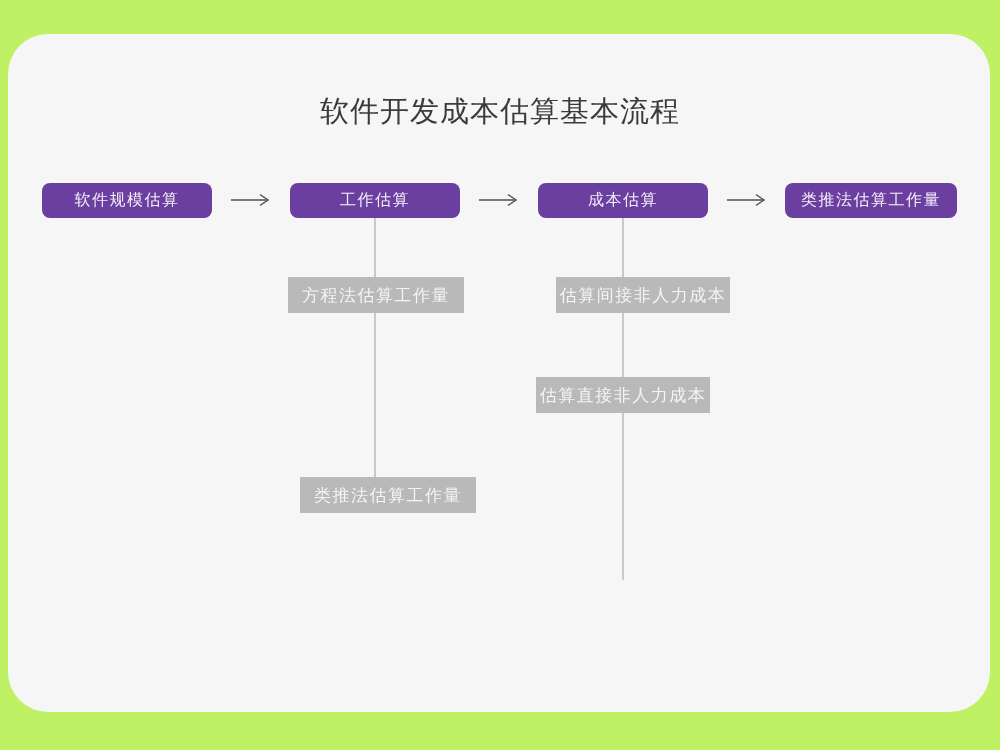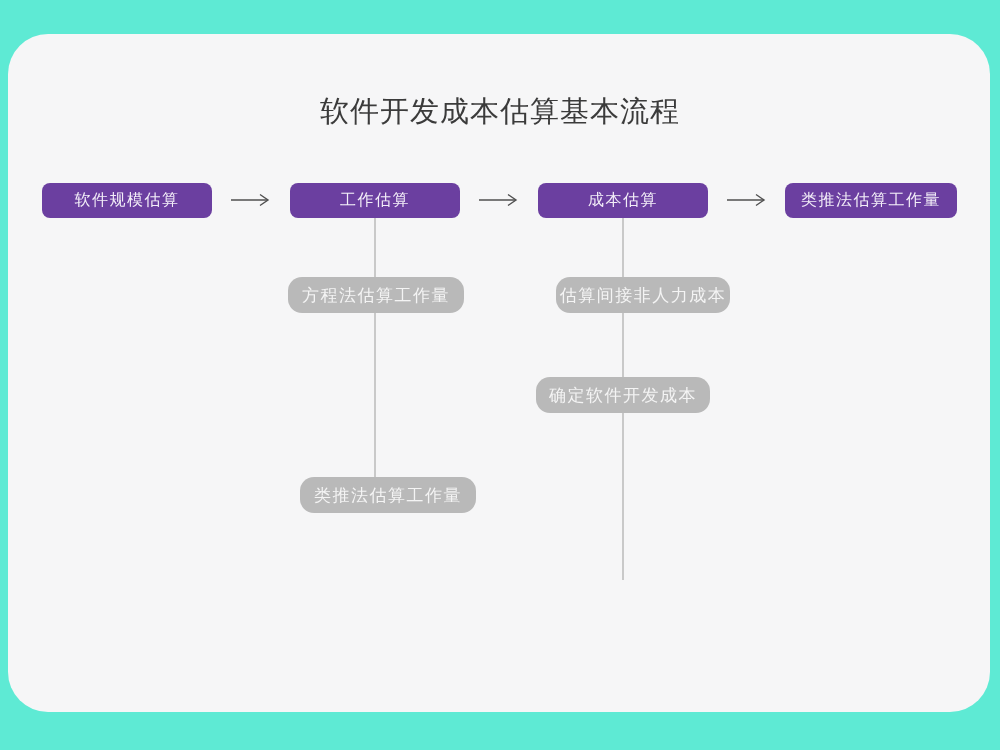--- a/index.html
+++ b/index.html
@@ -5,21 +5,21 @@
   html, body {
     margin: 0;
     padding: 0;
     background: #ffffff;
     font-family: "Liberation Sans", "DejaVu Sans", sans-serif;
   }
   #stage {
     position: relative;
     width: 1000px;
     height: 750px;
-    background: #5eead4;
+    background: #bef264;
     overflow: hidden;
   }
   .card {
     position: absolute;
     left: 8px;
     top: 34px;
     width: 982px;
     height: 678px;
     background: #f6f6f7;
     border-radius: 40px;
@@ -49,21 +49,21 @@
   }
   .node.main {
     background: var(--accent-purple, #6B3FA0);
     color: #f3eef8;
     border-radius: 8px;
     top: 183px;
   }
   .node.sub {
     background: var(--sub-gray, #B9B9B9);
     color: #f4f4f4;
-    border-radius: 14px;
+    border-radius: 0;
     height: 36px;
     font-size: 17px;
   }
   .h-arrow {
     position: absolute;
     top: 193px;
     width: 40px;
     height: 14px;
     z-index: 2;
   }
@@ -100,14 +100,14 @@
     <polyline points="30,1.5 38,7 30,12.5" fill="none" stroke="#4F4F4F" stroke-width="1.4"></polyline>
   </svg>
 
   <div class="v-line" style="left:374px; top:218px; height:262px;"></div>
   <div class="v-line" style="left:622px; top:218px; height:362px;"></div>
 
   <div class="node sub" style="left:288px; top:277px; width:176px;">方程法估算工作量</div>
   <div class="node sub" style="left:300px; top:477px; width:176px;">类推法估算工作量</div>
 
   <div class="node sub" style="left:536px; top:277px; width:174px;margin-left:20px;">估算间接非人力成本</div>
-  <div class="node sub" style="left:536px; top:377px; width:174px;">确定软件开发成本</div>
+  <div class="node sub" style="left:536px; top:377px; width:174px;">估算直接非人力成本</div>
 </div>
 
 </body></html>

